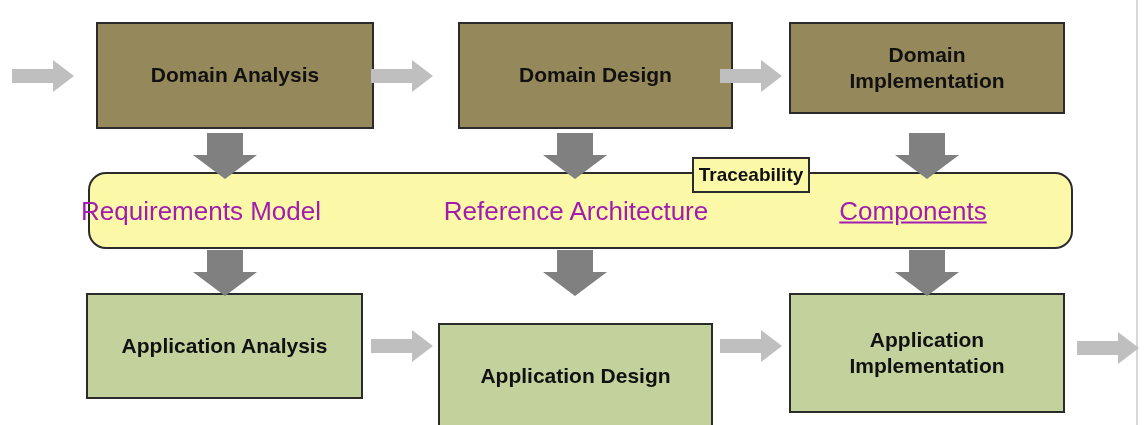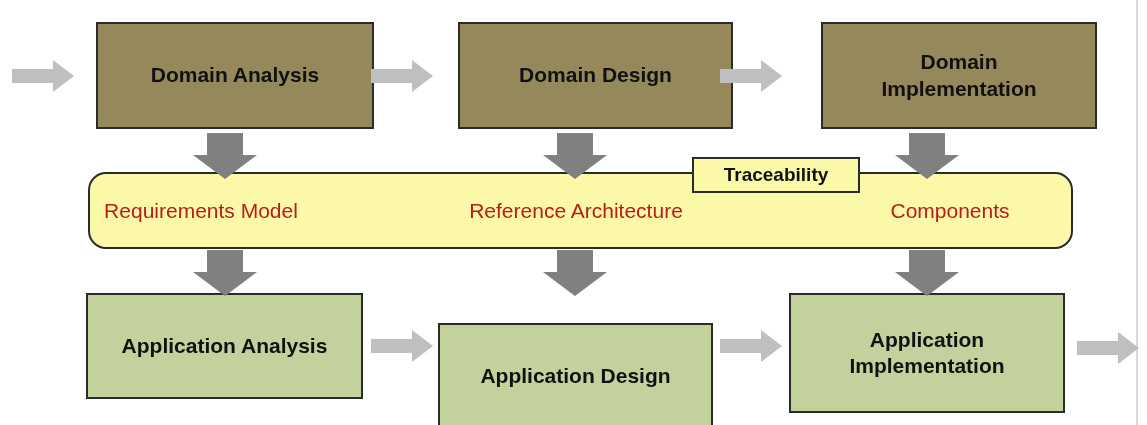--- a/index.html
+++ b/index.html
@@ -34,50 +34,50 @@
     border: 2px solid var(--box_border, #2b2b2b);
     z-index: 2;
   }
   .box span { white-space: pre-line; }
 
   .domain-box { background: var(--domain_box_fill, #95885a); }
   .application-box { background: var(--application_box_fill, #c3d29c); }
 
   .box-pos-1 { left: 87px;  top: 22px;  width: 278px; height: 107px; margin-left: 9px; }
   .box-pos-2 { left: 438px; top: 22px;  width: 275px; height: 107px; margin-left: 20px; }
-  .box-pos-3 { left: 789px; top: 22px;  width: 276px; height: 107px; margin-left: 32px; }
+  .box-pos-3 { left: 789px; top: 22px;  width: 276px; height: 92px; }
   .box-pos-4 { left: 86px;  top: 293px; width: 277px; height: 106px; }
   .box-pos-5 { left: 438px; top: 293px; width: 275px; height: 106px; margin-top: 30px; }
   .box-pos-6 { left: 789px; top: 293px; width: 276px; height: 120px; }
 
   .band {
     position: absolute;
     left: 88px; top: 172px; width: 985px; height: 77px;
     background: var(--band_fill, #fbf8a8);
     border: 2px solid var(--box_border, #1f1f1f);
     border-radius: 18px;
     z-index: 1;
   }
 
   .band-label {
     position: absolute;
     transform: translate(-50%, -50%);
-    font-size: 21px;
+    font-size: 26px;
     font-weight: normal;
-    color: #b91c1c;
+    color: #a21caf;
     white-space: nowrap;
     z-index: 2;
   }
   .band-label-1 { left: 201px; top: 211px; }
   .band-label-2 { left: 576px; top: 211px; }
-  .band-label-3 { left: 950px; top: 211px; }
+  .band-label-3 { left: 913px; top: 211px; text-decoration: underline; }
 
   .traceability-tag {
     position: absolute;
-    left: 692px; top: 157px; width: 168px; height: 36px;
+    left: 692px; top: 157px; width: 118px; height: 36px;
     background: var(--band_fill, #fbf8a8);
     border: 2px solid var(--box_border, #1f1f1f);
     display: flex;
     align-items: center;
     justify-content: center;
     font-size: 19px;
     font-weight: bold;
     color: #111111;
     z-index: 4;
   }

